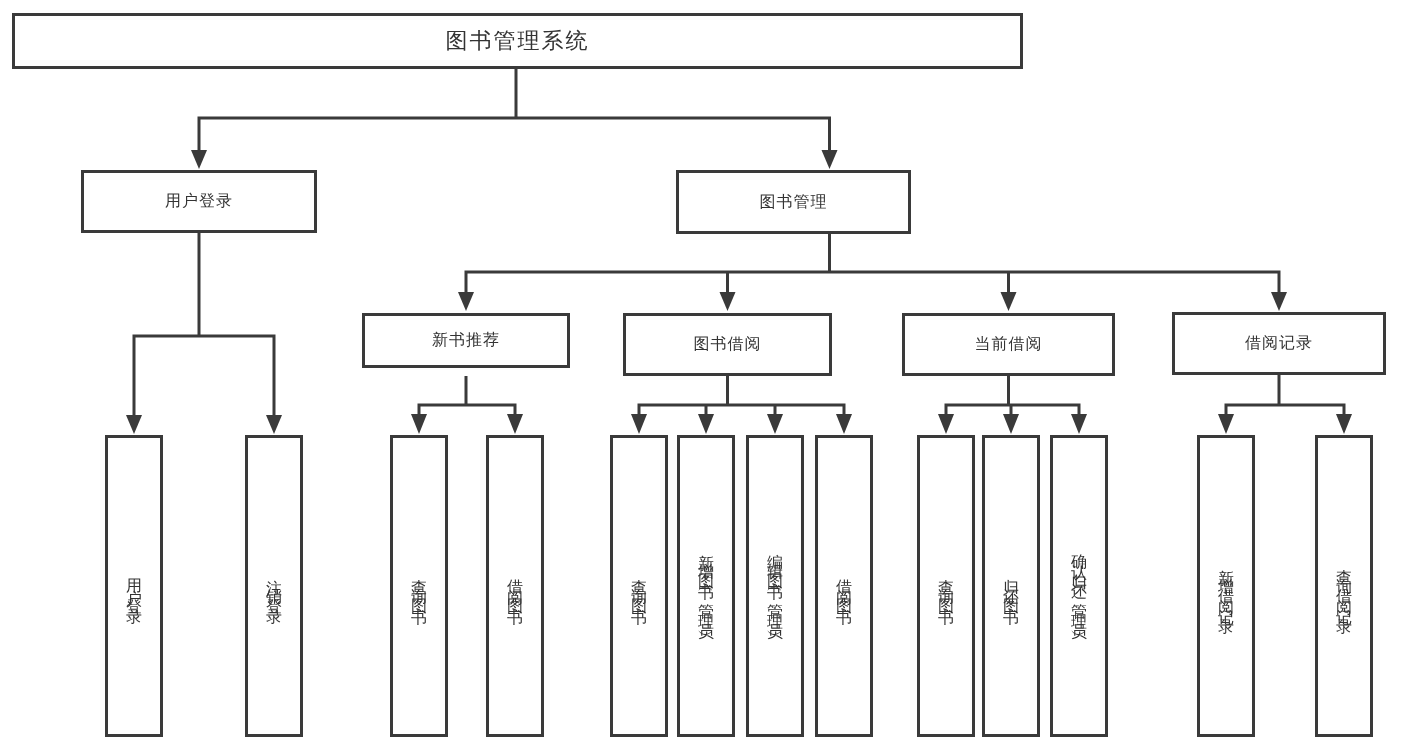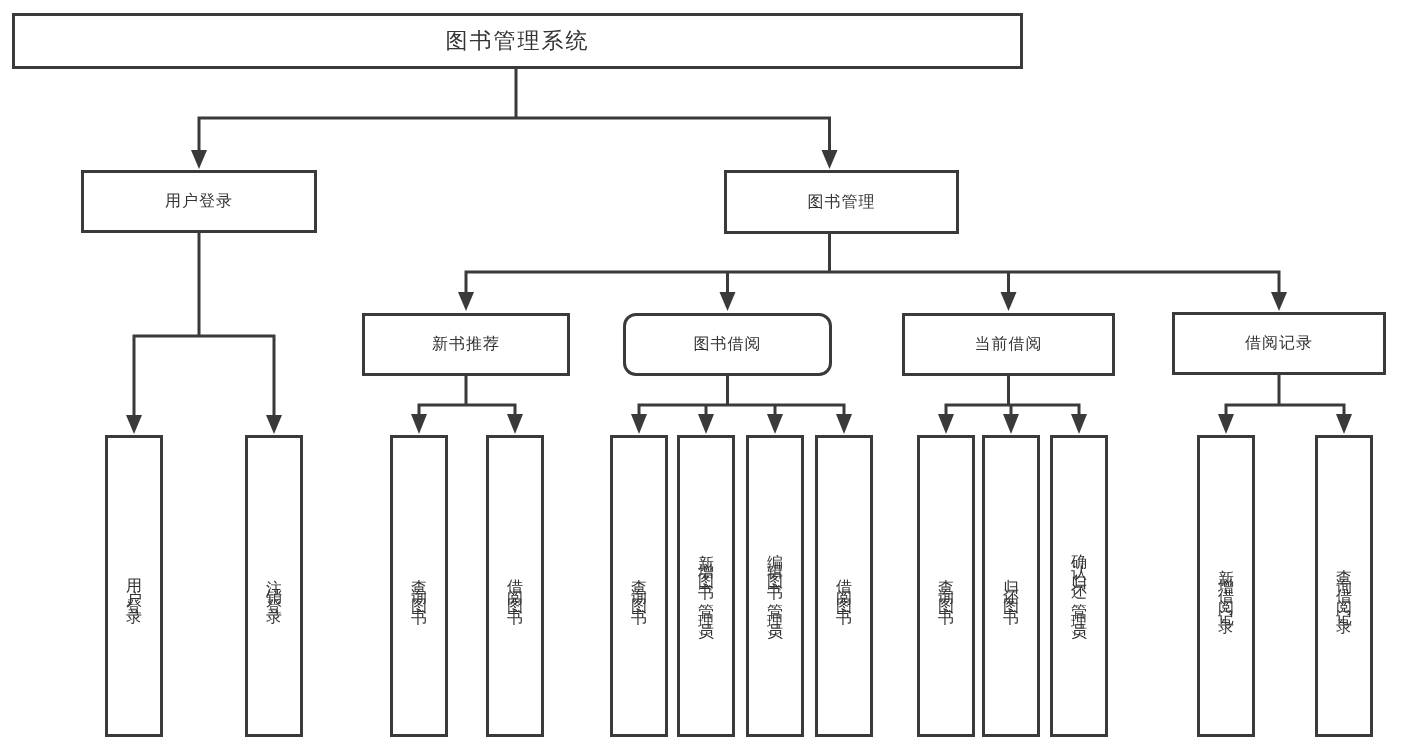--- a/index.html
+++ b/index.html
@@ -25,23 +25,23 @@
   .h{letter-spacing:1px;}
   .v{
     writing-mode:vertical-rl;
     text-orientation:mixed;
     letter-spacing:10px;
     line-height:1;
   }
   
   #n-root{left:12px;top:13px;width:1011px;height:56px;font-size:22px;letter-spacing:2px;text-align:right;}
   #n-user-login{left:81px;top:170px;width:236px;height:63px;}
-  #n-book-mgmt{left:724px;top:170px;width:235px;height:64px;}
-  #n-new-book{left:362px;top:313px;width:208px;height:63px;}
-  #n-book-borrow{left:623px;top:313px;width:209px;height:63px;border-radius:13px;}
+  #n-book-mgmt{left:676px;top:170px;width:235px;height:64px;}
+  #n-new-book{left:362px;top:313px;width:208px;height:55px;}
+  #n-book-borrow{left:623px;top:313px;width:209px;height:63px;}
   #n-current-borrow{left:902px;top:313px;width:213px;height:63px;}
   #n-borrow-record{left:1172px;top:312px;width:214px;height:63px;}
   .leaf{top:435px;width:58px;height:302px;}
   #n-ul-login{left:105px;}
   #n-ul-logout{left:245px;}
   #n-nb-query{left:390px;}
   #n-nb-borrow{left:486px;}
   #n-bb-query{left:610px;}
   #n-bb-add{left:677px;}
   #n-bb-edit{left:746px;}

